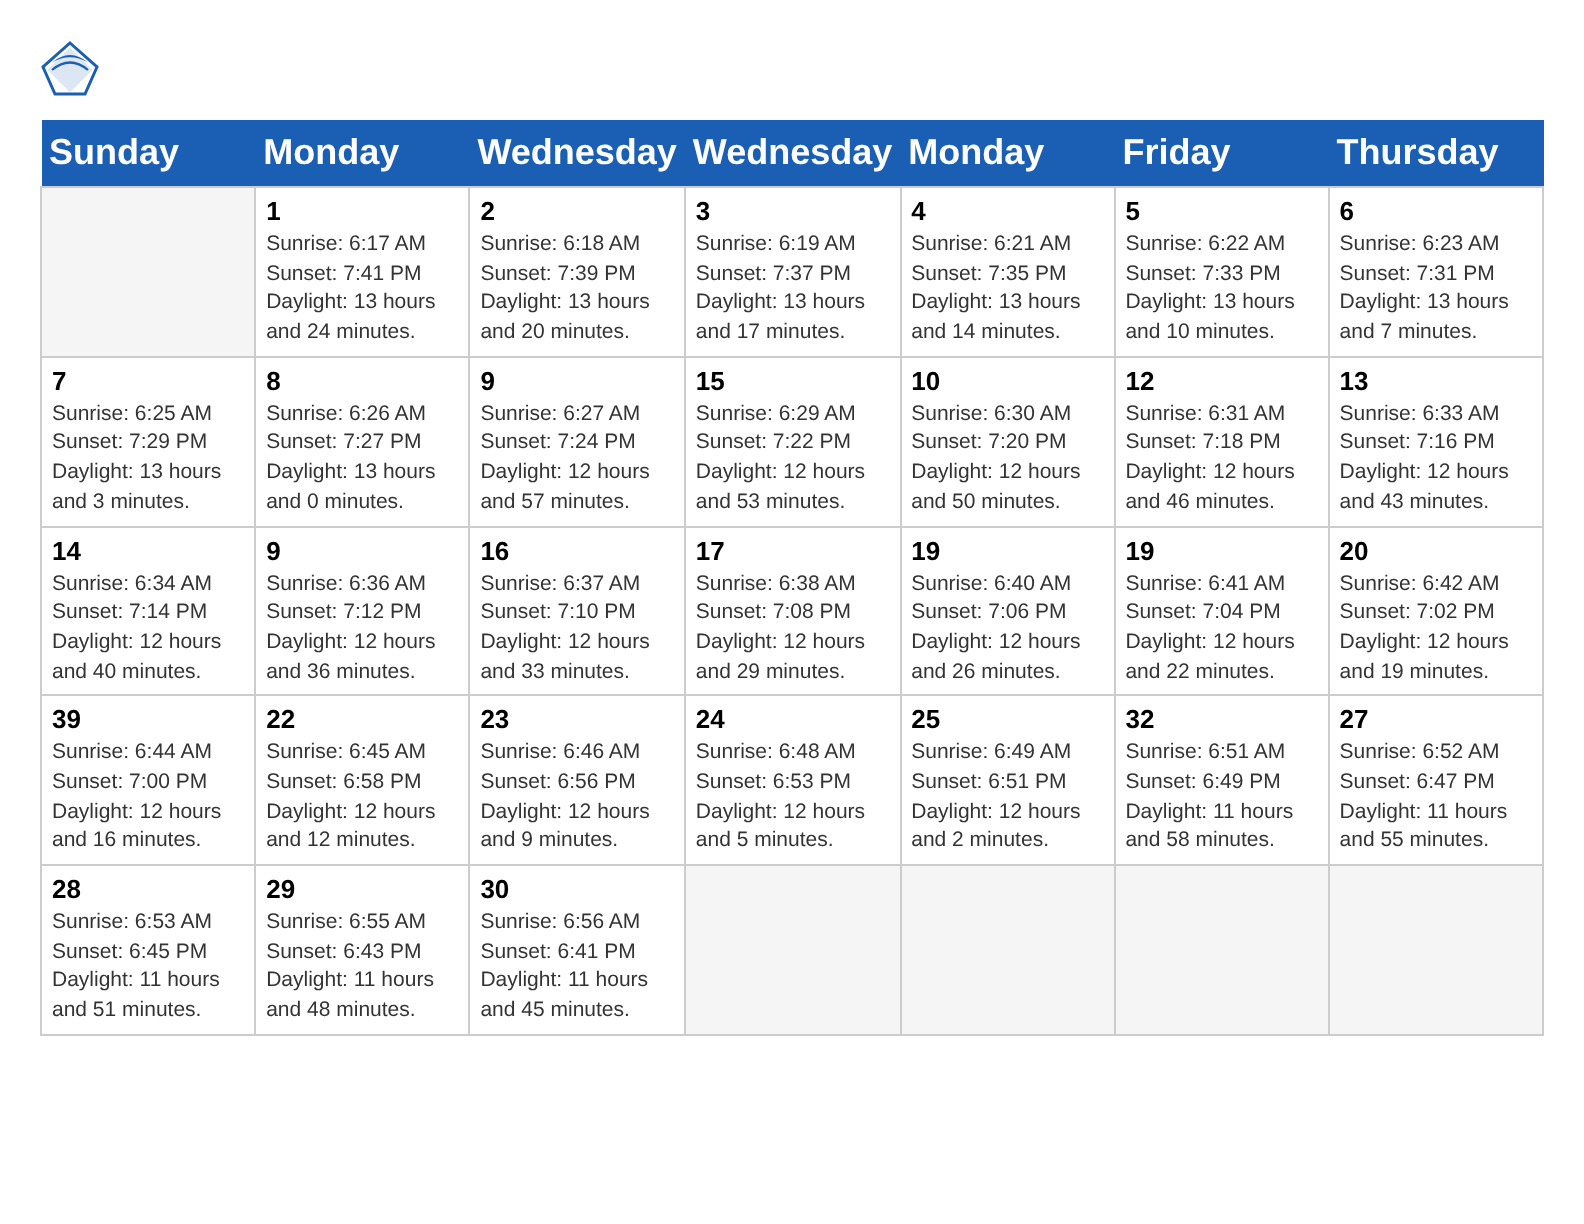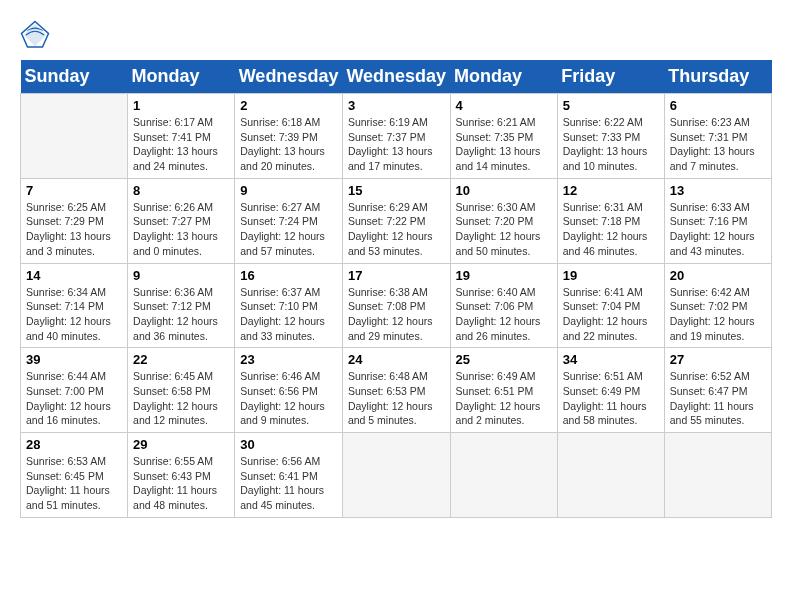--- a/index.html
+++ b/index.html
@@ -223,21 +223,21 @@
         </td>
         <td>
           <span class="day-number">24</span>
           <div class="day-info">Sunrise: 6:48 AM<br>Sunset: 6:53 PM<br>Daylight: 12 hours and 5 minutes.</div>
         </td>
         <td>
           <span class="day-number">25</span>
           <div class="day-info">Sunrise: 6:49 AM<br>Sunset: 6:51 PM<br>Daylight: 12 hours and 2 minutes.</div>
         </td>
         <td>
-          <span class="day-number">34</span>
+          <span class="day-number">32</span>
           <div class="day-info">Sunrise: 6:51 AM<br>Sunset: 6:49 PM<br>Daylight: 11 hours and 58 minutes.</div>
         </td>
         <td>
           <span class="day-number">27</span>
           <div class="day-info">Sunrise: 6:52 AM<br>Sunset: 6:47 PM<br>Daylight: 11 hours and 55 minutes.</div>
         </td>
       </tr>
       <tr>
         <td>
           <span class="day-number">28</span>

